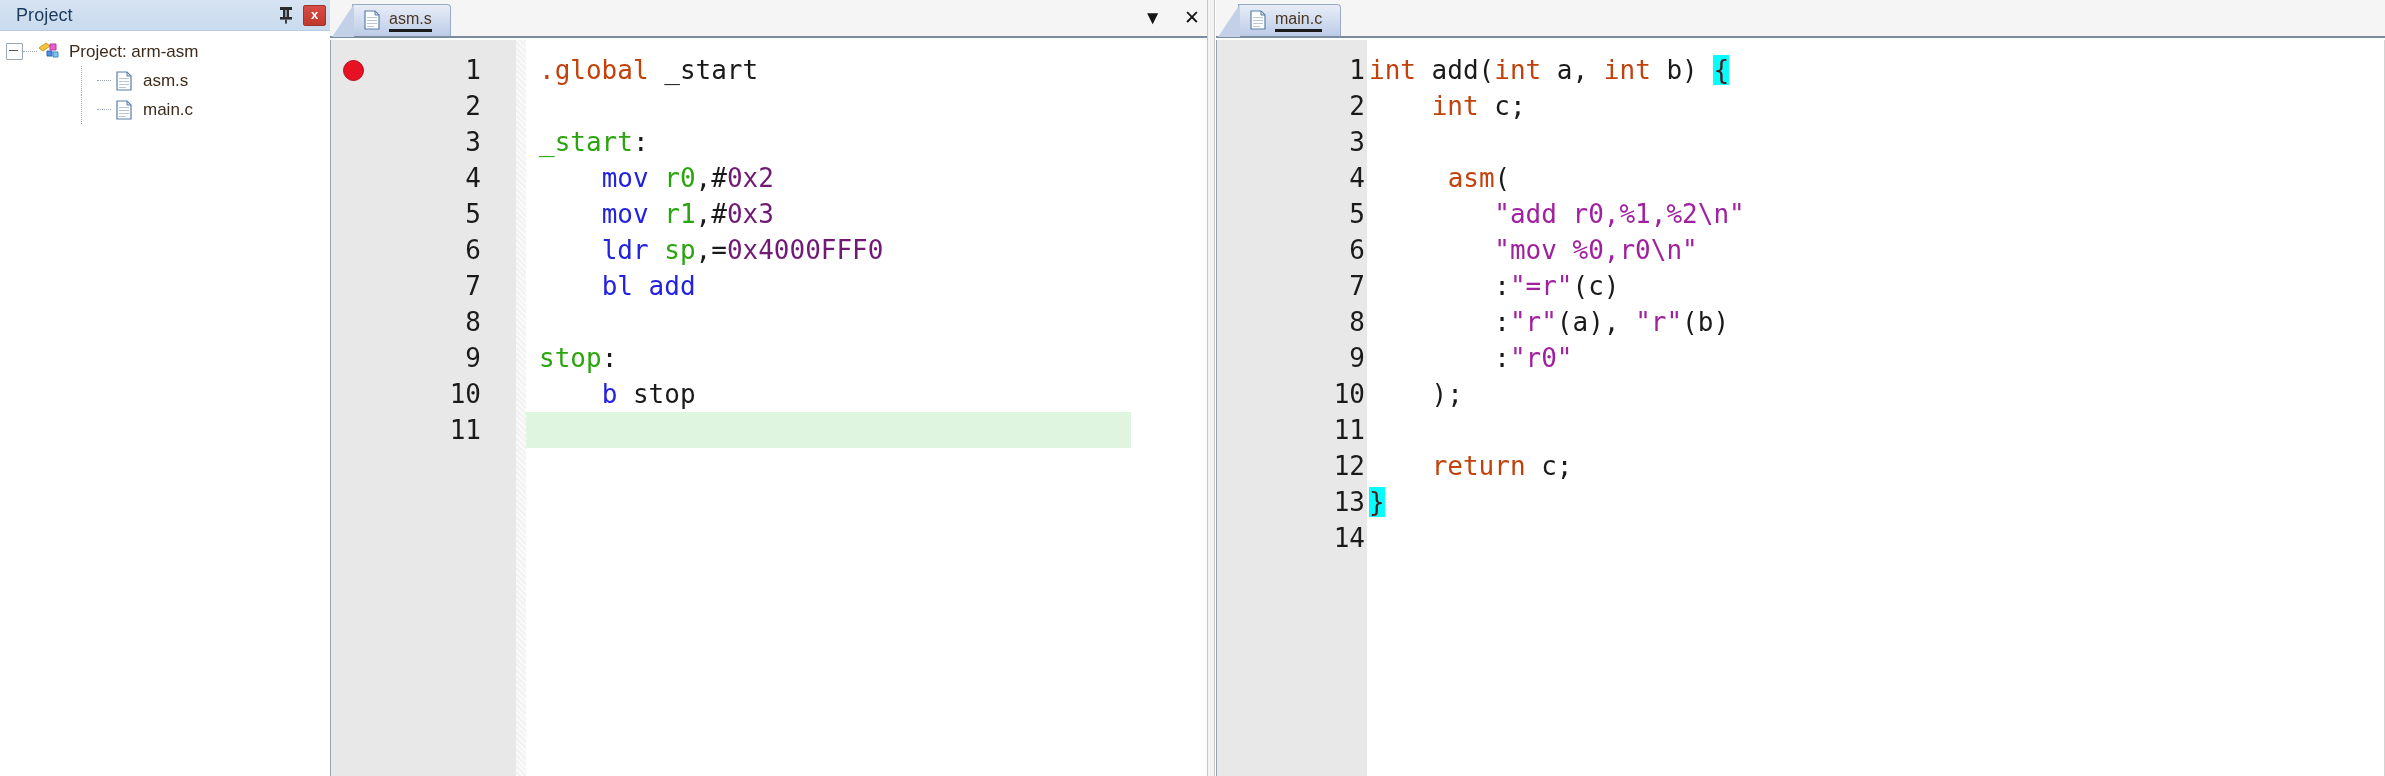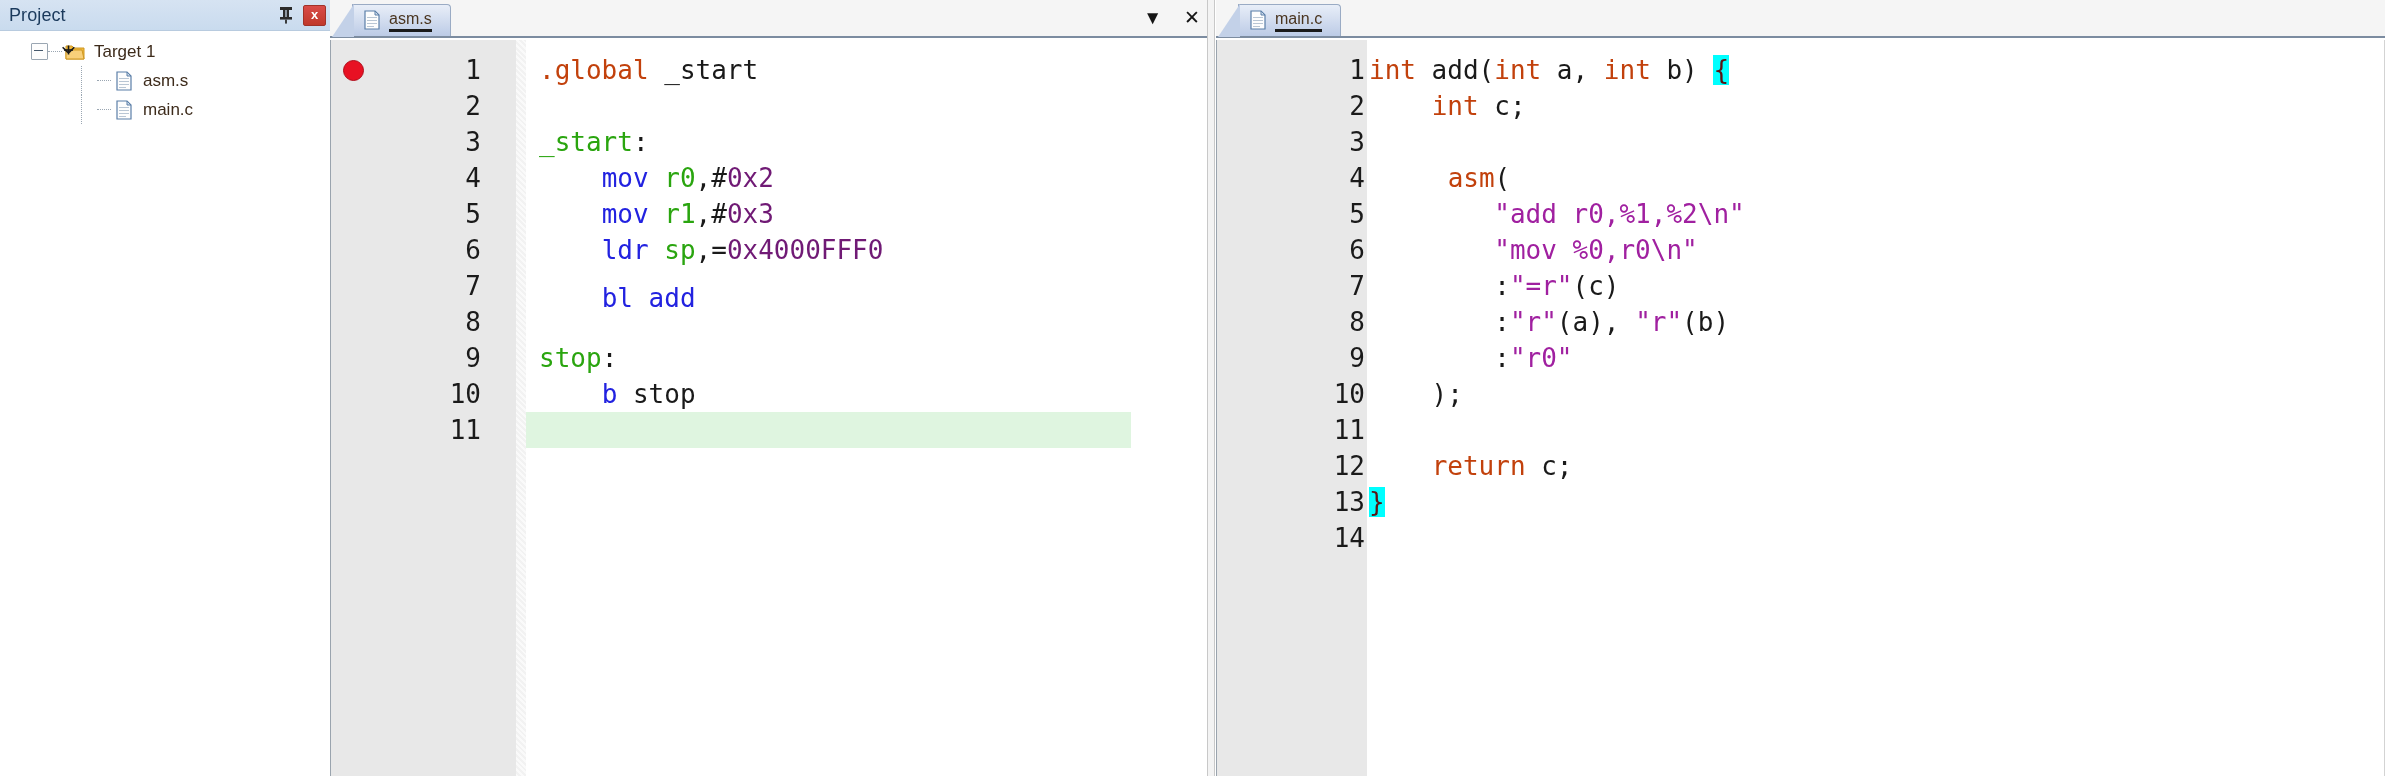--- a/index.html
+++ b/index.html
@@ -29,21 +29,21 @@
     position: relative;
     height: 30px;
     background: linear-gradient(to bottom, #d6e3f2 0%, #c9dbee 100%);
     border-bottom: 1px solid #b8cbdf;
     display: flex;
     align-items: center;
   }
   .project-header-title {
     font-size: 18px;
     color: #1b3a5c;
-    padding-left: 9px;
+    padding-left: 16px;
     letter-spacing: .1px;
     font-weight: 400;
     white-space: nowrap;
   }
   .project-header-tools {
     position: absolute;
     right: 4px;
     top: 0;
     height: 30px;
     display: flex;
@@ -259,36 +259,32 @@
             <rect x="8.6" y="4" width="2.4" height="7" fill="#2b2b2b"></rect>
             <rect x="2" y="11" width="12" height="2.6" fill="#2b2b2b"></rect>
             <rect x="7.1" y="13.6" width="1.8" height="4" fill="#2b2b2b"></rect>
           </svg>
         </div>
         <div class="close-btn">x</div>
       </div>
     </div>
     <div class="tree" id="project-tree">
         <div class="tree-row">
-          <div class="spacer" style="width:31px"></div>
+          <div class="spacer" style="width:6px"></div>
           <div class="expander"></div>
           <div class="conn"></div>
           <div class="tree-icon">
             <svg width="25" height="22" viewBox="0 0 25 22">
-              <path d="M4,5 L10,5 L12,7 L22,7 L22,18 L4,18 Z" fill="#f0b93c" stroke="#cf9720" stroke-width="1"></path>
-              <path d="M4,9 L20,9 L22,18 L4,18 Z" fill="#f8d07a" stroke="#cf9720" stroke-width="1"></path>
-              <g fill="#1a1a1a">
-                <rect x="2" y="8.2" width="9" height="1.6"></rect>
-                <rect x="5.7" y="4.5" width="1.6" height="9"></rect>
-                <rect x="2.6" y="5.1" width="1.6" height="7.6" transform="rotate(-45 3.4 9)"></rect>
-                <rect x="8.7" y="5.1" width="1.6" height="7.6" transform="rotate(45 9.5 9)"></rect>
-              </g>
+              <path d="M2,7 L9,2 L13,5 L6,10 Z" fill="#f5c542" stroke="#c79a18" stroke-width="1"></path>
+              <path d="M13,3 L19,3 L19,9 L13,9 Z" fill="#e85fd0" stroke="#b33ca0" stroke-width="1"></path>
+              <path d="M10,10 L15,10 L15,15 L10,15 Z" fill="#4f8fe0" stroke="#2d67b5" stroke-width="1"></path>
+              <path d="M16,11 L21,11 L21,16 L16,16 Z" fill="#7fc3f0" stroke="#3d8cc4" stroke-width="1"></path>
             </svg>
           </div>
-          <div class="tree-label">Target 1</div>
+          <div class="tree-label">Project: arm-asm</div>
         </div>
         <div class="tree-row">
           <div class="spacer" style="width:81px"></div>
           <div class="spacer" style="width:15px;height:29px;border-left:1px dotted #9aa6b2"></div>
           <div class="conn"></div>
           <div class="tree-icon">
             <svg width="25" height="22" viewBox="0 0 25 22">
               <path d="M6,2 L16,2 L20,6 L20,20 L6,20 Z" fill="#fdfdfd" stroke="#5b7fa8" stroke-width="1.2"></path>
               <path d="M16,2 L16,6 L20,6 Z" fill="#cfdcea" stroke="#5b7fa8" stroke-width="1"></path>
               <g fill="#b9c6d4">
@@ -353,21 +349,21 @@
         <div class="code-area code-line" style="top: 48px; left: 208px;"></div>
         <div class="lineno" style="top: 84px; left: 0px; width: 150px;">3</div>
         <div class="code-area code-line" style="top: 84px; left: 208px;"><span class="tok-label">_start</span><span class="tok-plain">:</span></div>
         <div class="lineno" style="top: 120px; left: 0px; width: 150px;">4</div>
         <div class="code-area code-line" style="top: 120px; left: 208px;"><span class="tok-plain">    </span><span class="tok-mnem">mov</span><span class="tok-plain"> </span><span class="tok-reg">r0</span><span class="tok-plain">,#</span><span class="tok-num">0x2</span></div>
         <div class="lineno" style="top: 156px; left: 0px; width: 150px;">5</div>
         <div class="code-area code-line" style="top: 156px; left: 208px;"><span class="tok-plain">    </span><span class="tok-mnem">mov</span><span class="tok-plain"> </span><span class="tok-reg">r1</span><span class="tok-plain">,#</span><span class="tok-num">0x3</span></div>
         <div class="lineno" style="top: 192px; left: 0px; width: 150px;">6</div>
         <div class="code-area code-line" style="top: 192px; left: 208px;"><span class="tok-plain">    </span><span class="tok-mnem">ldr</span><span class="tok-plain"> </span><span class="tok-reg">sp</span><span class="tok-plain">,=</span><span class="tok-num">0x4000FFF0</span></div>
         <div class="lineno" style="top: 228px; left: 0px; width: 150px;">7</div>
-        <div class="code-area code-line" style="top: 240px; left: 208px;"><span class="tok-plain">    </span><span class="tok-mnem">bl add</span></div>
+        <div class="code-area code-line" style="top: 228px; left: 208px;"><span class="tok-plain">    </span><span class="tok-mnem">bl add</span></div>
         <div class="lineno" style="top: 264px; left: 0px; width: 150px;">8</div>
         <div class="code-area code-line" style="top: 264px; left: 208px;"></div>
         <div class="lineno" style="top: 300px; left: 0px; width: 150px;">9</div>
         <div class="code-area code-line" style="top: 300px; left: 208px; text-align: right;"><span class="tok-label">stop</span><span class="tok-plain">:</span></div>
         <div class="lineno" style="top: 336px; left: 0px; width: 150px;">10</div>
         <div class="code-area code-line" style="top: 336px; left: 208px;"><span class="tok-plain">    </span><span class="tok-mnem">b</span><span class="tok-plain"> stop</span></div>
         <div class="lineno" style="top: 372px; left: 0px; width: 150px;">11</div>
         <div class="code-area code-line" style="top: 372px; left: 208px;"></div>
       </div>
       <div class="tabstrip" style="left: 1216px; width: 1169px;">

